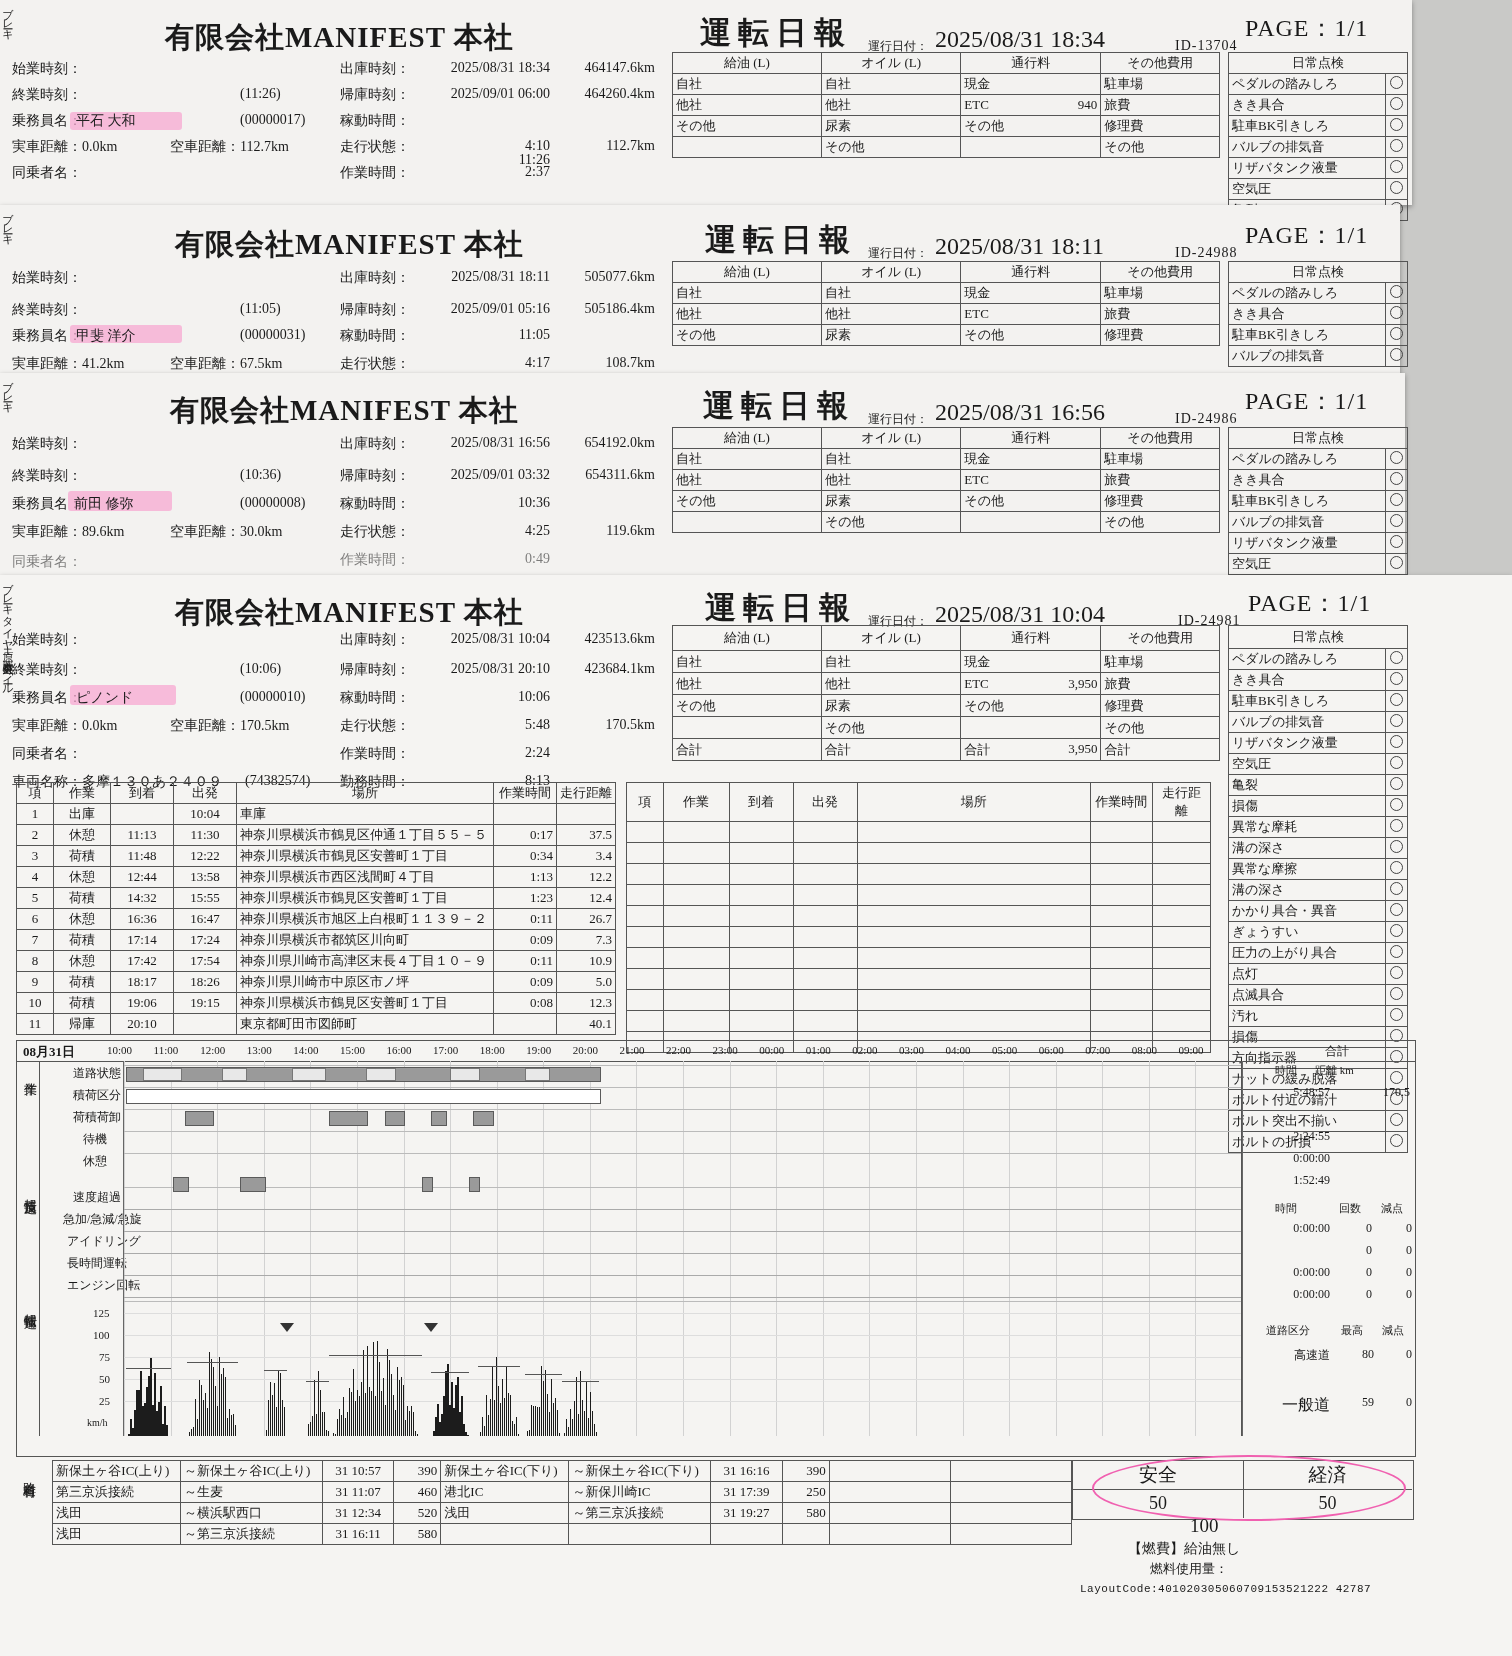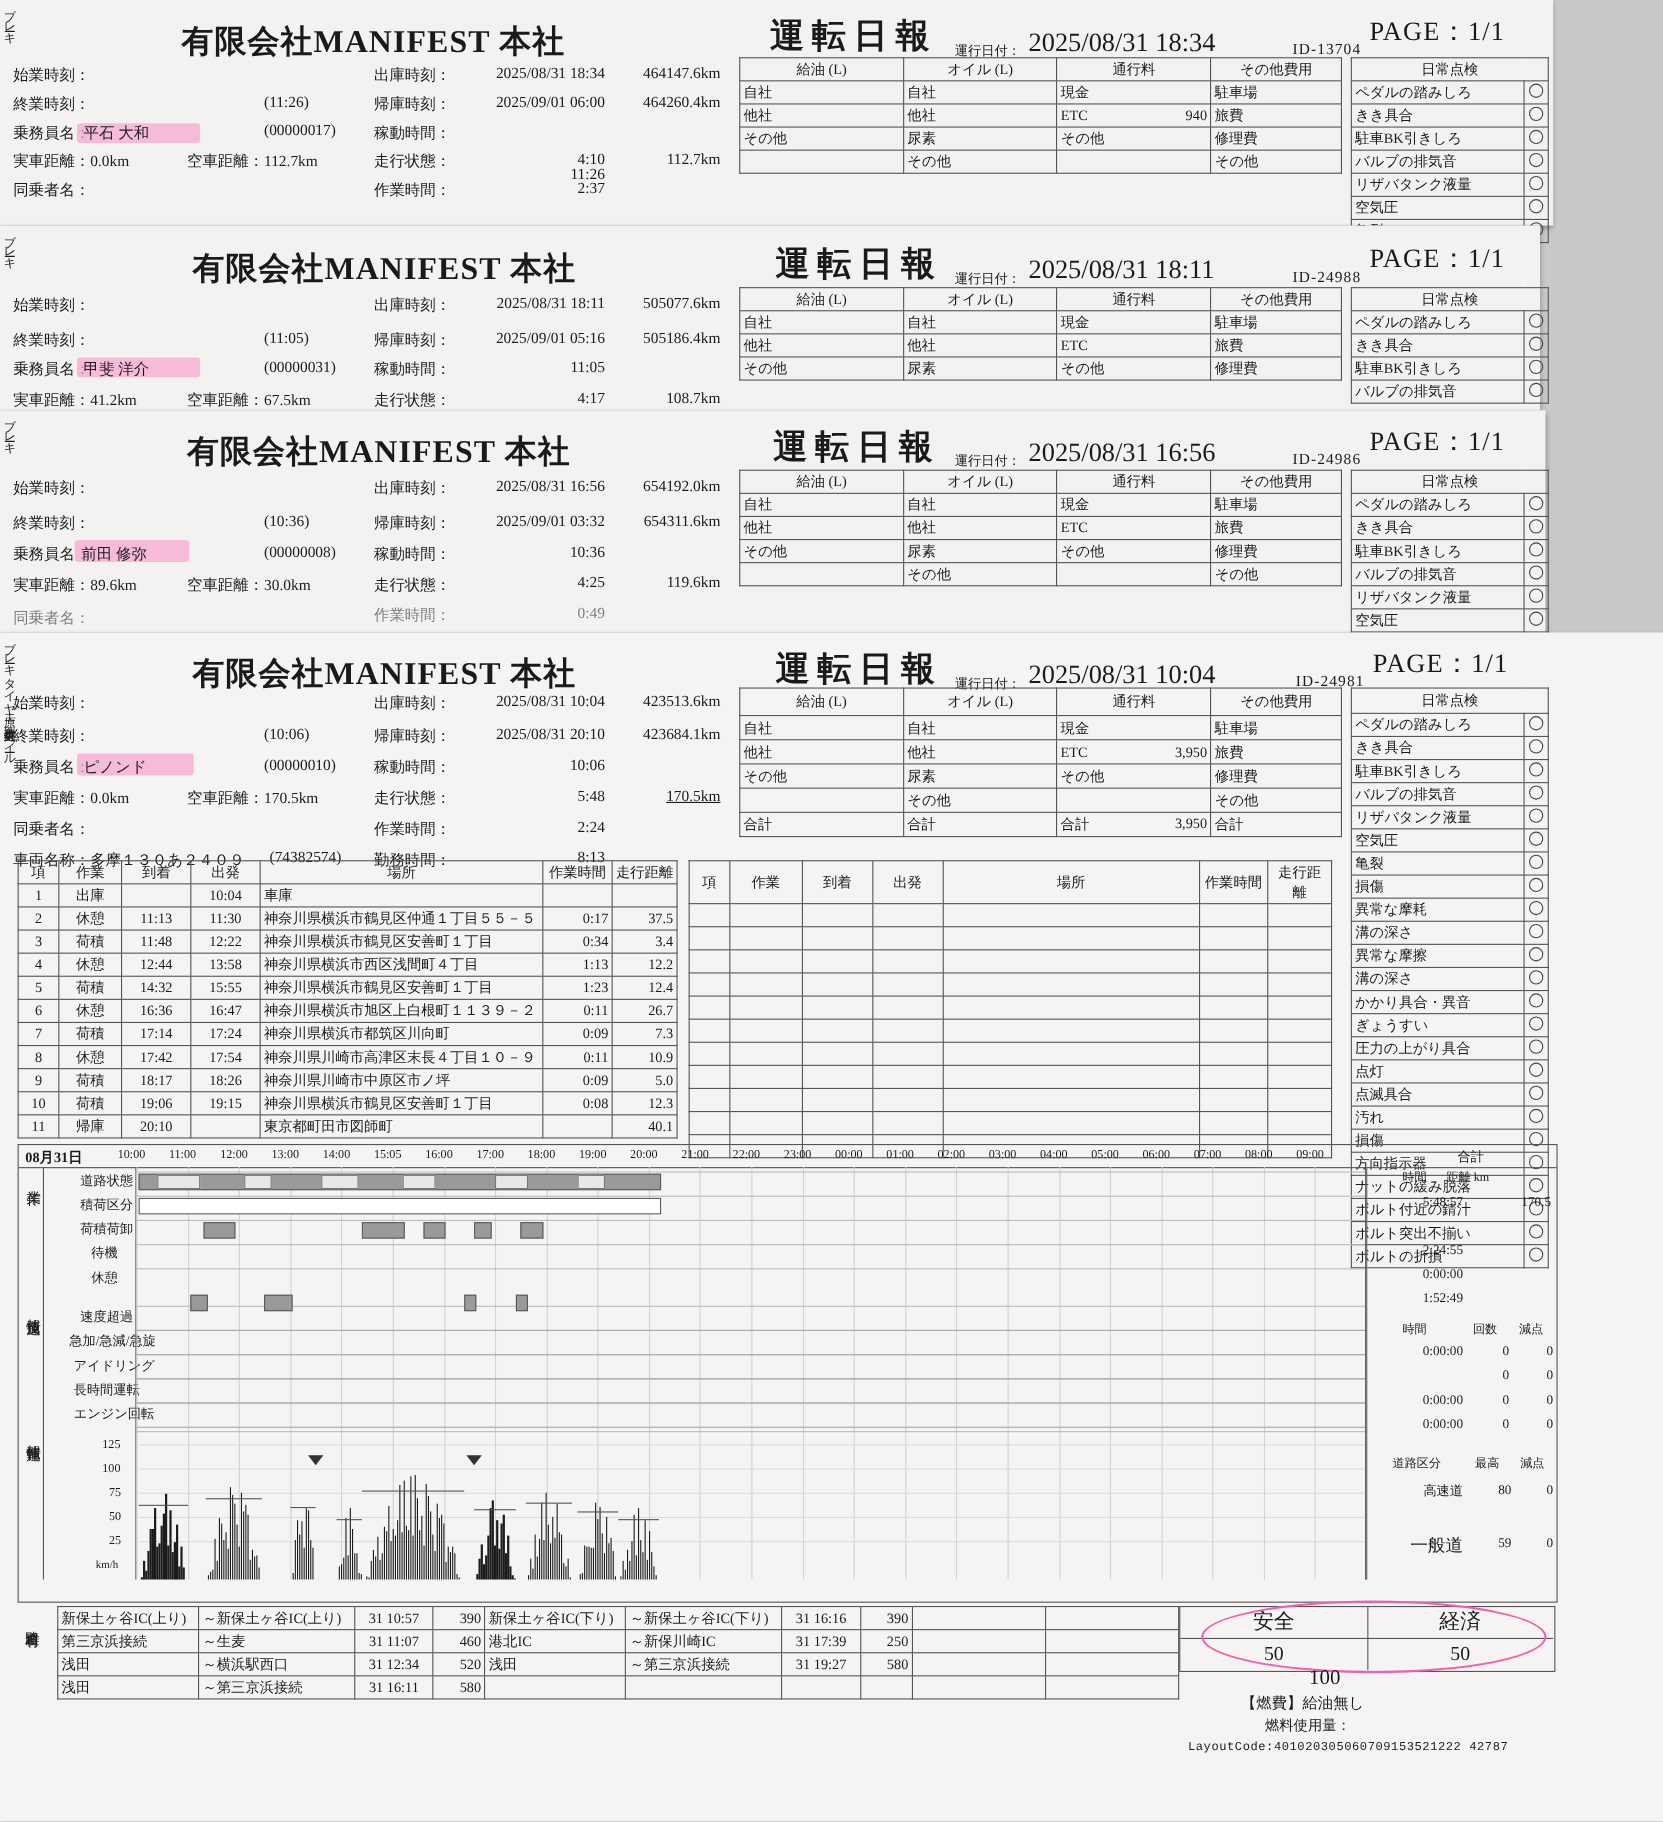--- a/index.html
+++ b/index.html
@@ -368,21 +368,21 @@
   <div class="lbl" style="left:340px;top:56px;">出庫時刻：</div>
   <div class="val rt" style="left:400px;top:56px;width:150px;">2025/08/31 10:04</div>
   <div class="val rt" style="left:555px;top:56px;width:100px;">423513.6km</div>
   <div class="lbl" style="left:340px;top:86px;">帰庫時刻：</div>
   <div class="val rt" style="left:400px;top:86px;width:150px;">2025/08/31 20:10</div>
   <div class="val rt" style="left:555px;top:86px;width:100px;">423684.1km</div>
   <div class="lbl" style="left:340px;top:114px;">稼動時間：</div>
   <div class="val rt" style="left:400px;top:114px;width:150px;">10:06</div>
   <div class="lbl" style="left:340px;top:142px;">走行状態：</div>
   <div class="val rt" style="left:400px;top:142px;width:150px;">5:48</div>
-  <div class="val rt" style="left:555px;top:142px;width:100px;text-decoration:underline;">170.5km</div>
+  <div class="val rt" style="left:555px;top:142px;width:100px;">170.5km</div>
   <div class="lbl" style="left:340px;top:170px;">作業時間：</div>
   <div class="val rt" style="left:400px;top:170px;width:150px;">2:24</div>
   <div class="lbl" style="left:340px;top:198px;">勤務時間：</div>
   <div class="val rt" style="left:400px;top:198px;width:150px;">8:13</div>
 
   <table class="grid" style="left:672px;top:50px;width:548px;">
     <tbody>
         <tr>
       <th style="width:150px;height:22px;">給油 (L)</th>
       <th style="width:140px;">オイル (L)</th>
@@ -760,21 +760,21 @@
   <div class="tl-wrap" style="left:16px;top:465px;width:1398px;height:415px;border:1px solid #555;">
 
     <div style="position:absolute;left:0;top:0;width:100%;height:20px;border-bottom:1px solid #555;">
       <div style="position:absolute;left:6px;top:2px;font-size:13px;font-weight:bold;">08月31日</div>
       <div id="hour-labels">
           <div class="hour-tick" style="position: absolute; left: 90px; top: 3px; font-size: 11px;">10:00</div>
           <div class="hour-tick" style="position: absolute; left: 136.583px; top: 3px; font-size: 11px;">11:00</div>
           <div class="hour-tick" style="position: absolute; left: 183.167px; top: 3px; font-size: 11px;">12:00</div>
           <div class="hour-tick" style="position: absolute; left: 229.75px; top: 3px; font-size: 11px;">13:00</div>
           <div class="hour-tick" style="position: absolute; left: 276.333px; top: 3px; font-size: 11px;">14:00</div>
-          <div class="hour-tick" style="position: absolute; left: 322.917px; top: 3px; font-size: 11px;">15:05</div>
+          <div class="hour-tick" style="position: absolute; left: 322.917px; top: 3px; font-size: 11px;">15:00</div>
           <div class="hour-tick" style="position: absolute; left: 369.5px; top: 3px; font-size: 11px;">16:00</div>
           <div class="hour-tick" style="position: absolute; left: 416.083px; top: 3px; font-size: 11px;">17:00</div>
           <div class="hour-tick" style="position: absolute; left: 462.667px; top: 3px; font-size: 11px;">18:00</div>
           <div class="hour-tick" style="position: absolute; left: 509.25px; top: 3px; font-size: 11px;">19:00</div>
           <div class="hour-tick" style="position: absolute; left: 555.833px; top: 3px; font-size: 11px;">20:00</div>
           <div class="hour-tick" style="position: absolute; left: 602.417px; top: 3px; font-size: 11px;">21:00</div>
           <div class="hour-tick" style="position: absolute; left: 649px; top: 3px; font-size: 11px;">22:00</div>
           <div class="hour-tick" style="position: absolute; left: 695.583px; top: 3px; font-size: 11px;">23:00</div>
           <div class="hour-tick" style="position: absolute; left: 742.167px; top: 3px; font-size: 11px;">00:00</div>
           <div class="hour-tick" style="position: absolute; left: 788.75px; top: 3px; font-size: 11px;">01:00</div>

